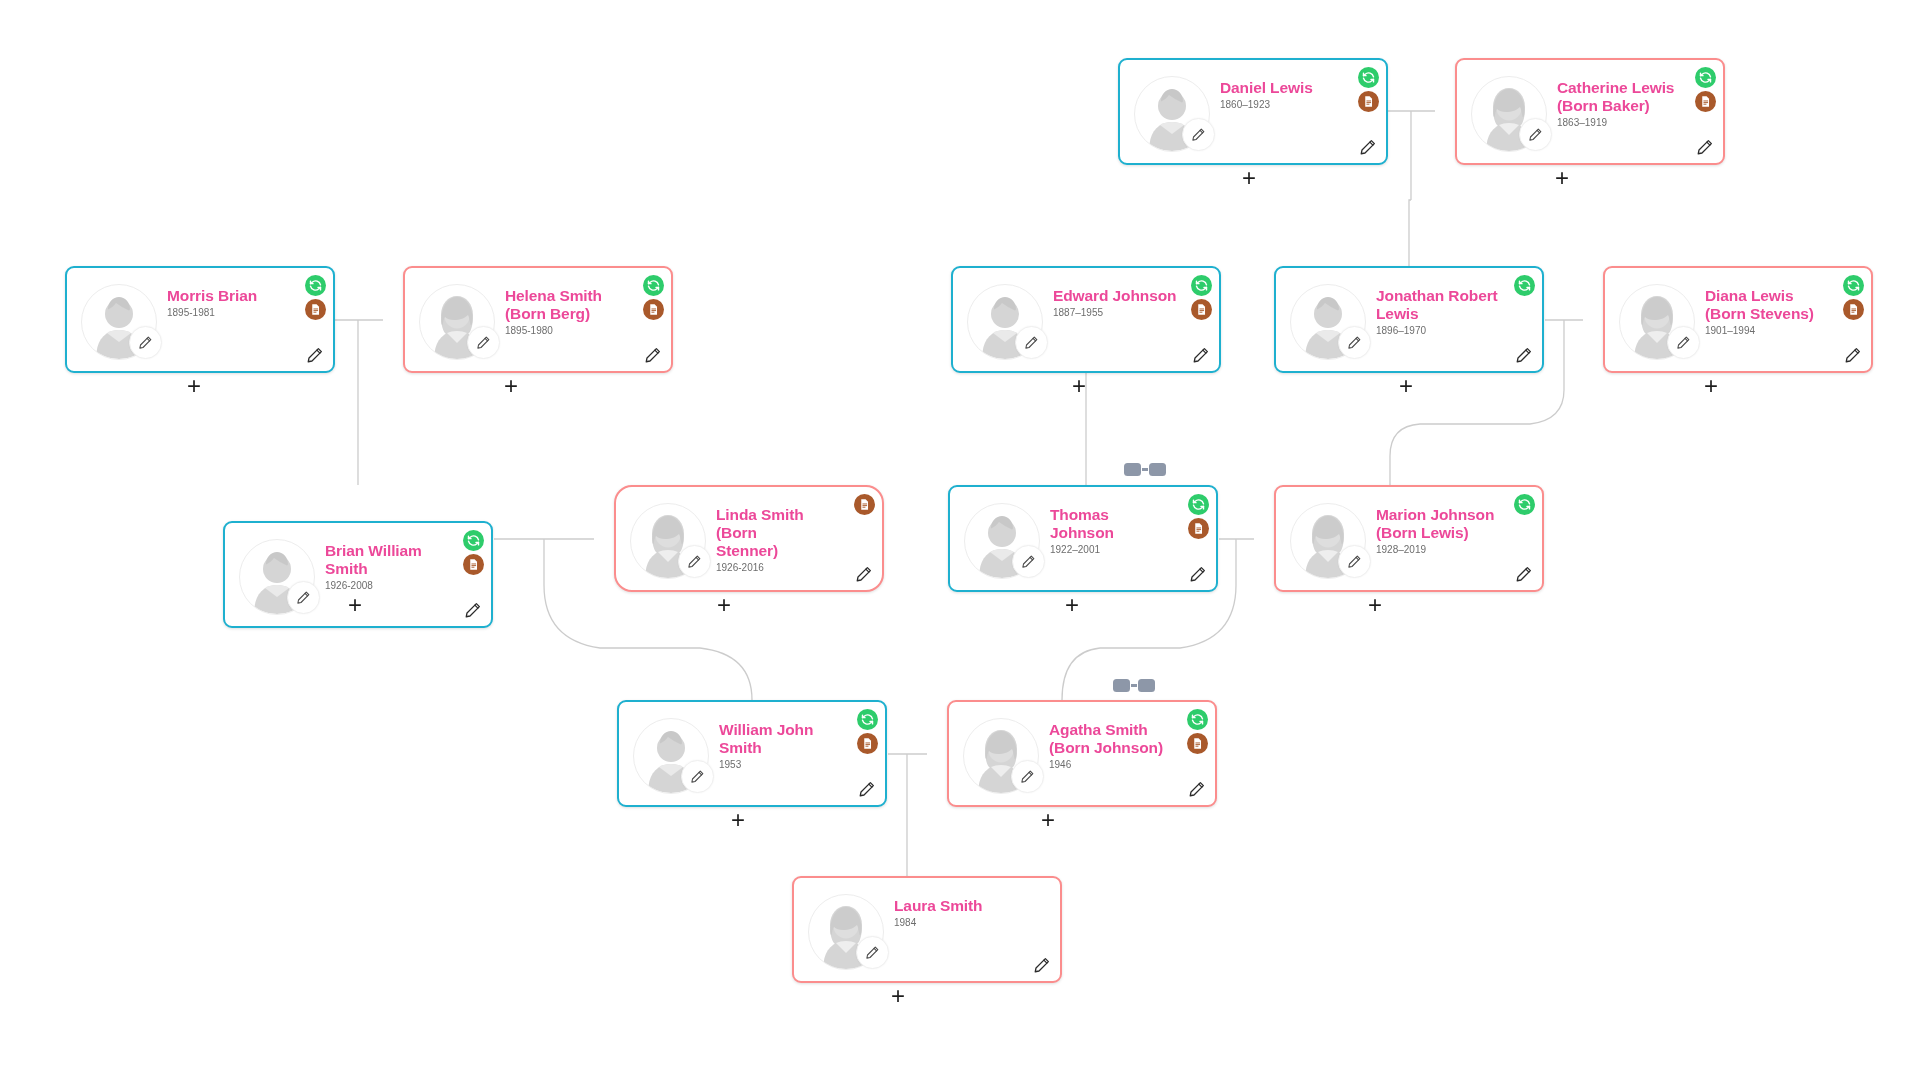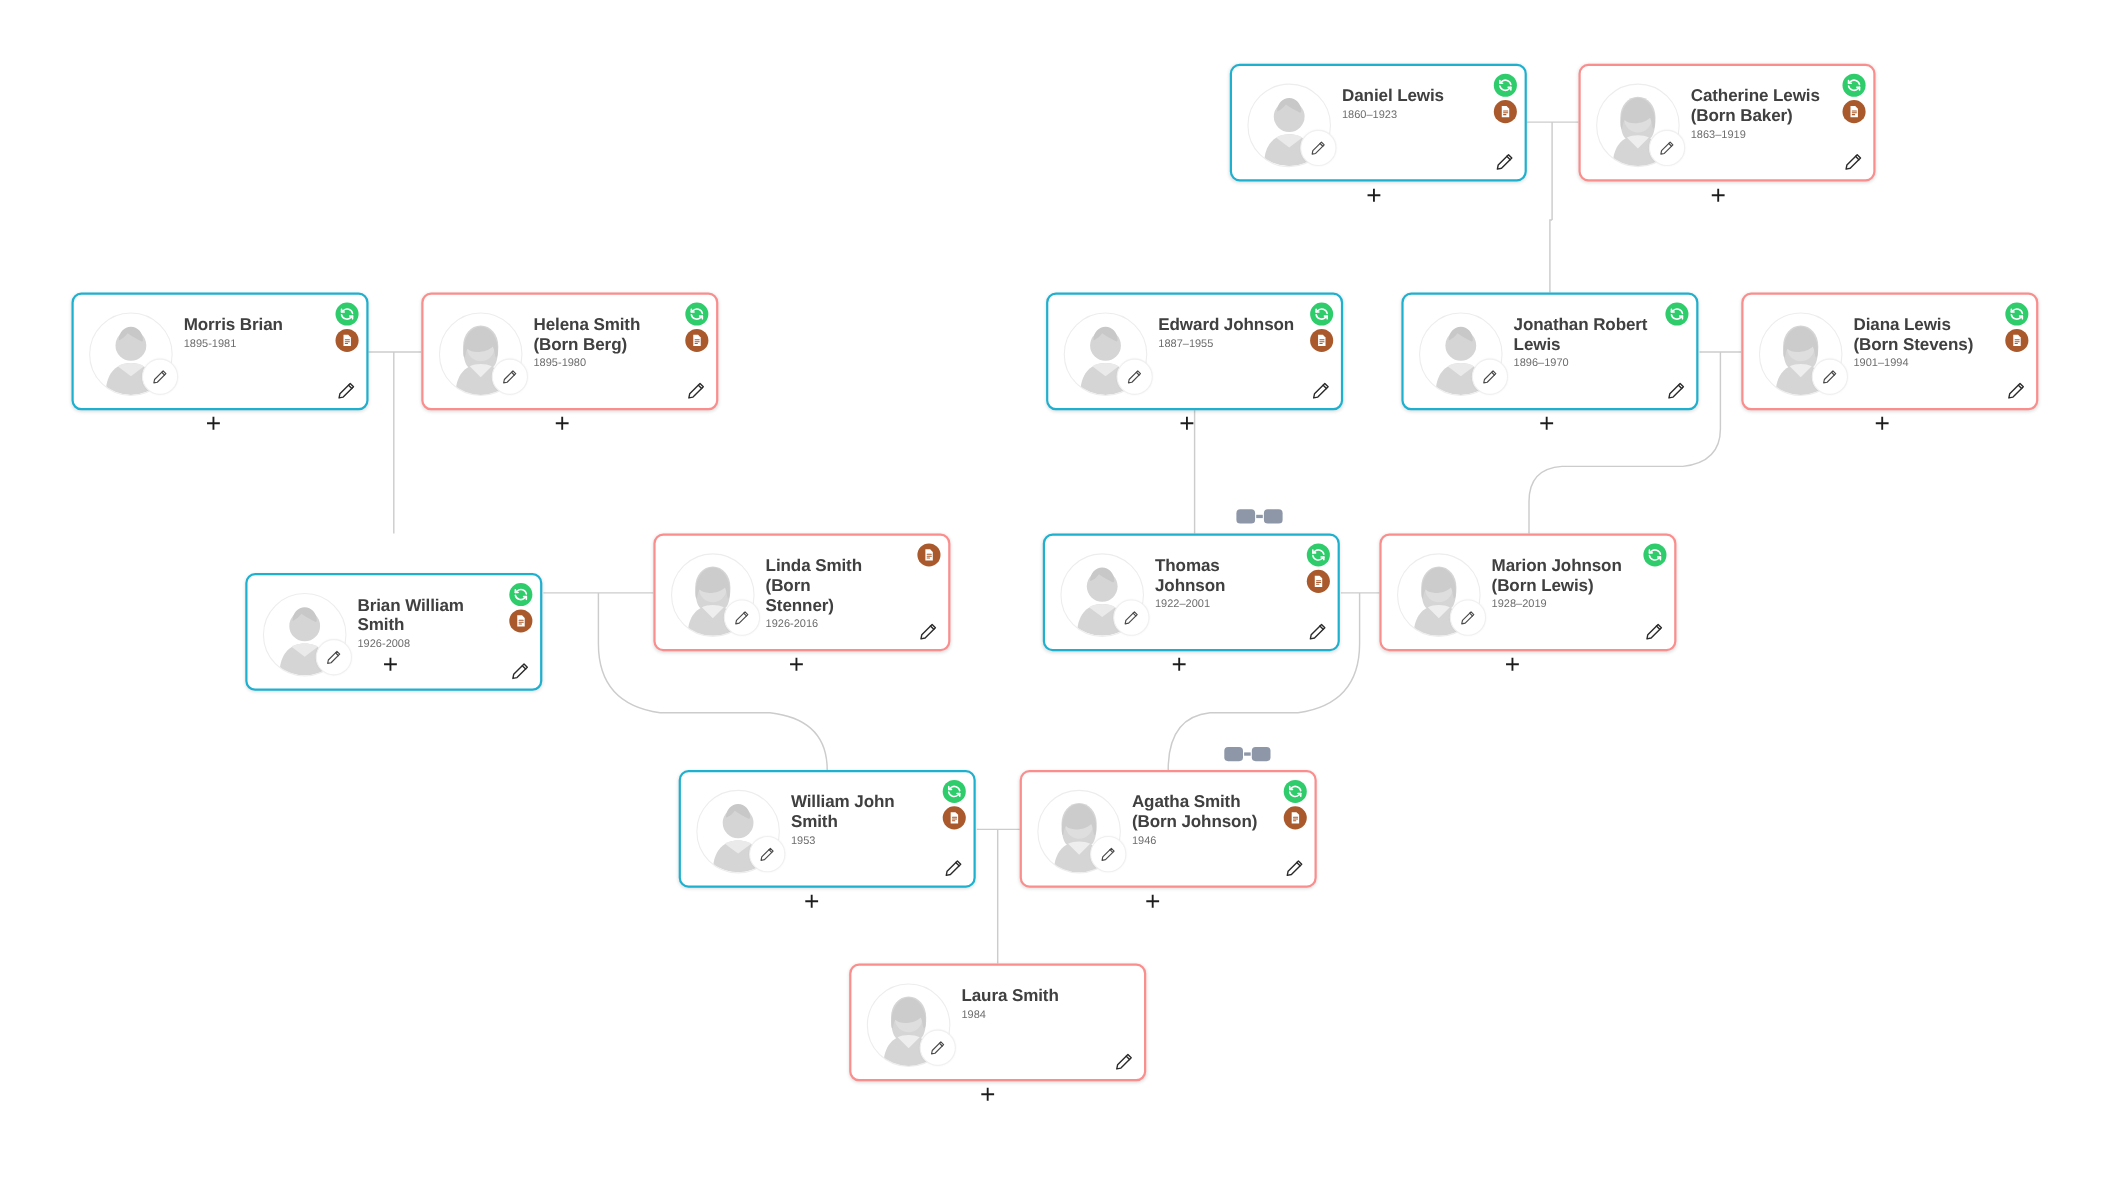--- a/index.html
+++ b/index.html
@@ -15,21 +15,21 @@
 
   .card{
     position:absolute;
     width:270px;height:107px;
     box-sizing:border-box;
     background:#ffffff;
     border-radius:9px;
     border:2.5px solid #1eb0cf;
     box-shadow:0 1px 3px rgba(0,0,0,0.13);
   }
-  .card.female{border-color:#fb8d8d;}
+  .card.female{border-color:#fb8d8d;margin-left:20px;}
 
   .avatar{
     position:absolute;left:14px;top:16px;
     width:74px;height:74px;border-radius:50%;
     background:#ffffff;
     border:1.5px solid #ededed;
     overflow:hidden;
   }
   .avatar svg{display:block;width:74px;height:74px;}
 
@@ -43,21 +43,21 @@
   }
   .avatar-edit svg{width:15px;height:15px;display:block;}
 
   .info{
     position:absolute;left:100px;top:19px;
     width:126px;
   }
   .pname{
     font-size:15.5px;
     font-weight:bold;
-    color:#404040;
+    color:#ec4899;
     line-height:1.17;
     letter-spacing:-0.1px;
   }
   .pdates{
     font-size:10px;
     color:#6d6d6d;
     margin-top:2px;
     line-height:1.15;
   }
 
@@ -487,21 +487,21 @@
         </div>
       </div>
       <div class="card-edit">
         <svg viewBox="0 0 24 24" width="18" height="18" xmlns="http://www.w3.org/2000/svg" fill="none" stroke="#2b2b2b" stroke-width="1.7" stroke-linecap="round" stroke-linejoin="round">
           <path d="M16.5 3.5l4 4L8 20l-5 1 1-5z"></path>
           <path d="M14.5 5.5l4 4"></path>
         </svg>
       </div>
     </div>
     <div class="plus" style="left: 344px; top: 595px;">+</div>
-    <div class="card female" style="left: 594px; top: 485px;">
+    <div class="card female" style="left: 594px; top: 485px; border-radius: 18px;">
       <div class="avatar">
         <svg viewBox="0 0 74 74" xmlns="http://www.w3.org/2000/svg">
           <path d="M21 30c0-11 7-19 16-19s16 8 16 19c0 10-2 17-5 19H26c-3-2-5-9-5-19z" fill="#d5d5d5"></path>
           <circle cx="37" cy="31" r="12.5" fill="#dedede"></circle>
           <path d="M37 46c-13 0-21 9-22.5 22 0 0 9 7 22.5 7s22.5-7 22.5-7C58 55 50 46 37 46z" fill="#d5d5d5"></path>
           <path d="M37 46c-4 0-7 .7-10 2l10 10 10-10c-3-1.3-6-2-10-2z" fill="#eeeeee"></path>
           <path d="M22 28c2-10 8-16 15-16s13 6 15 16c1 6 .6 12-1 12-1 0-1-6-3-10-3 3-8 5-14 5-4 0-7-1-9-3-2 3-2 8-2.6 8-1.4 0-1.4-6-.4-12z" fill="#cccccc"></path>
         </svg>
       </div>
       <div class="avatar-edit">

